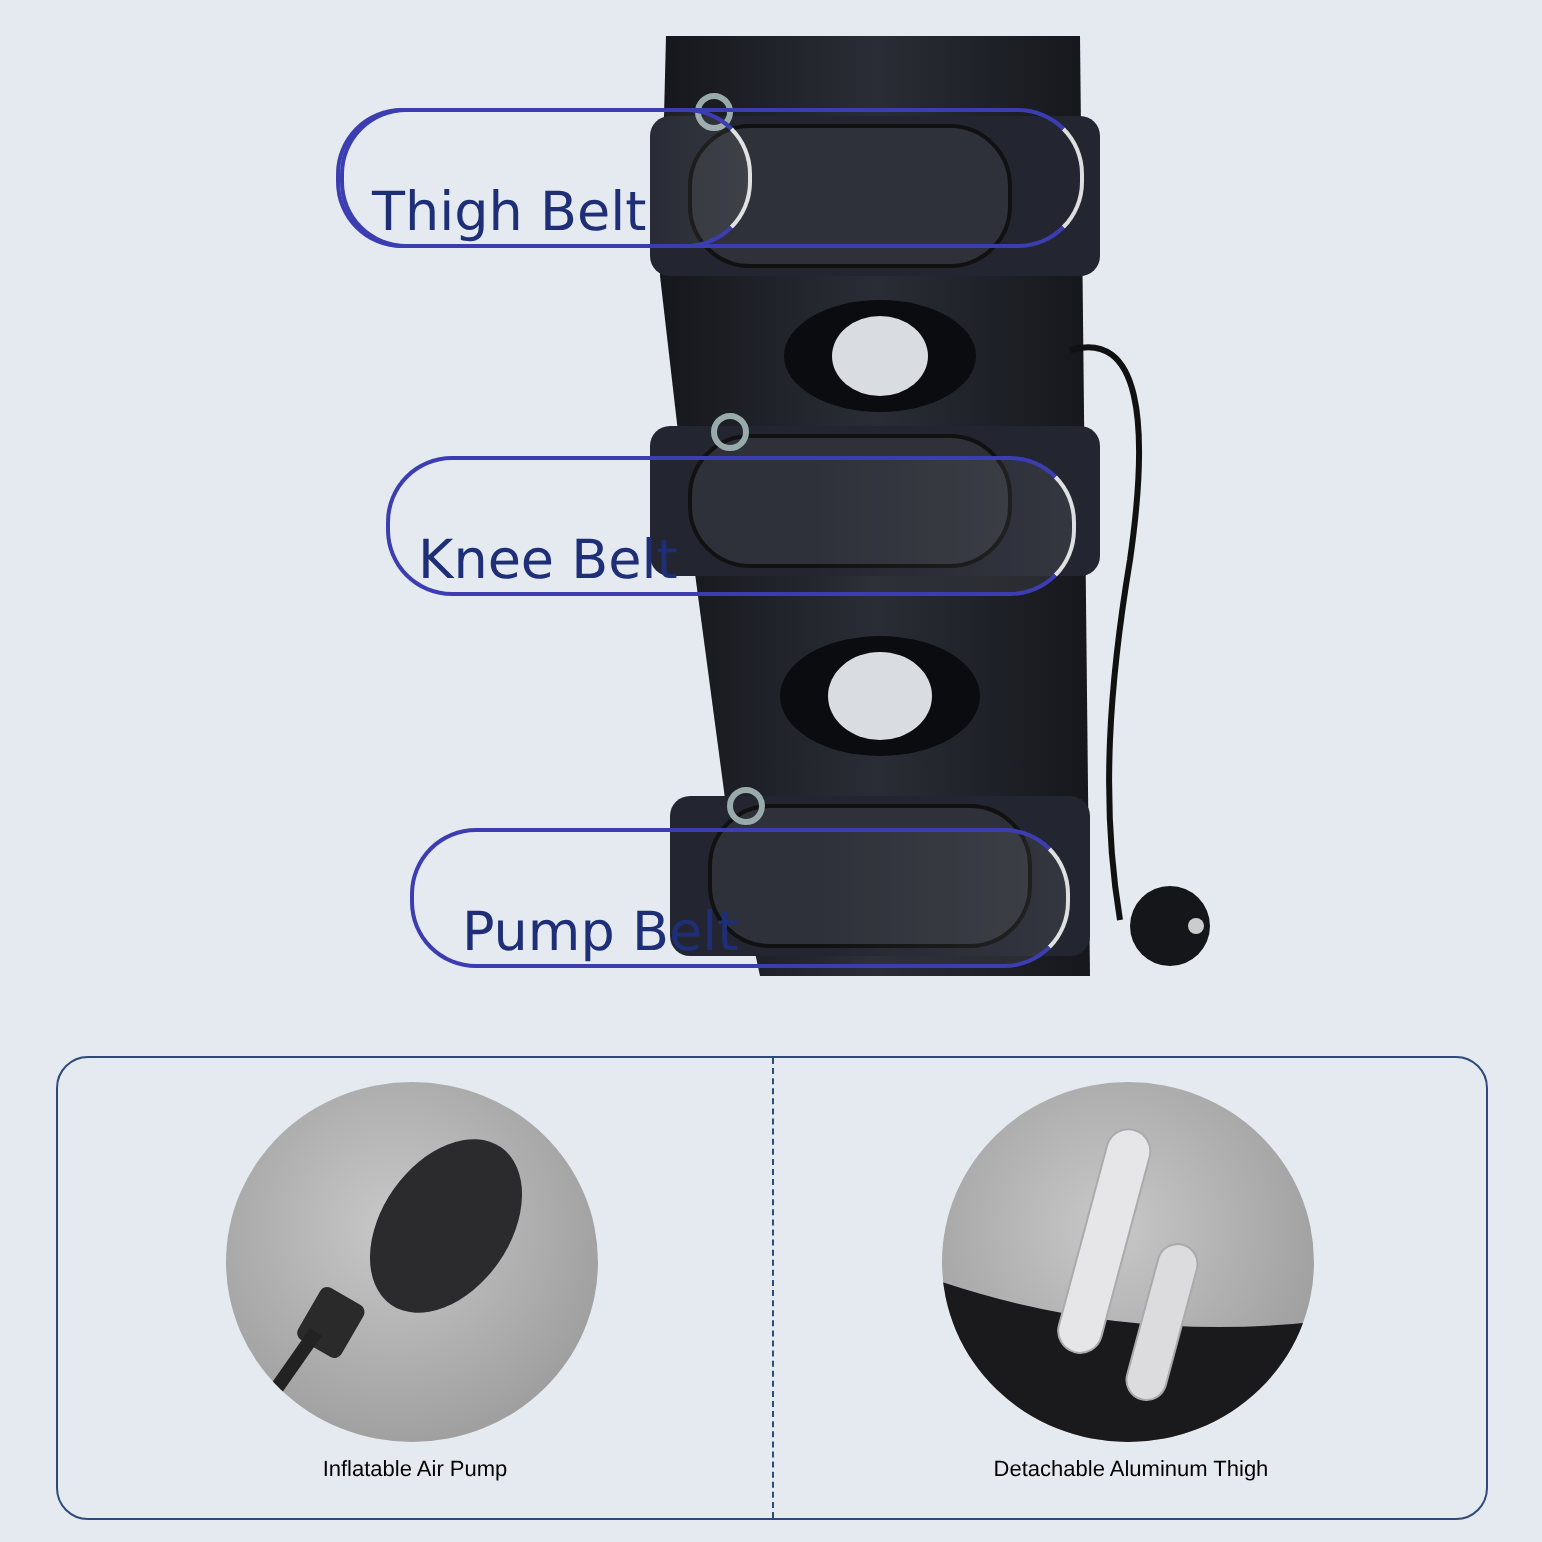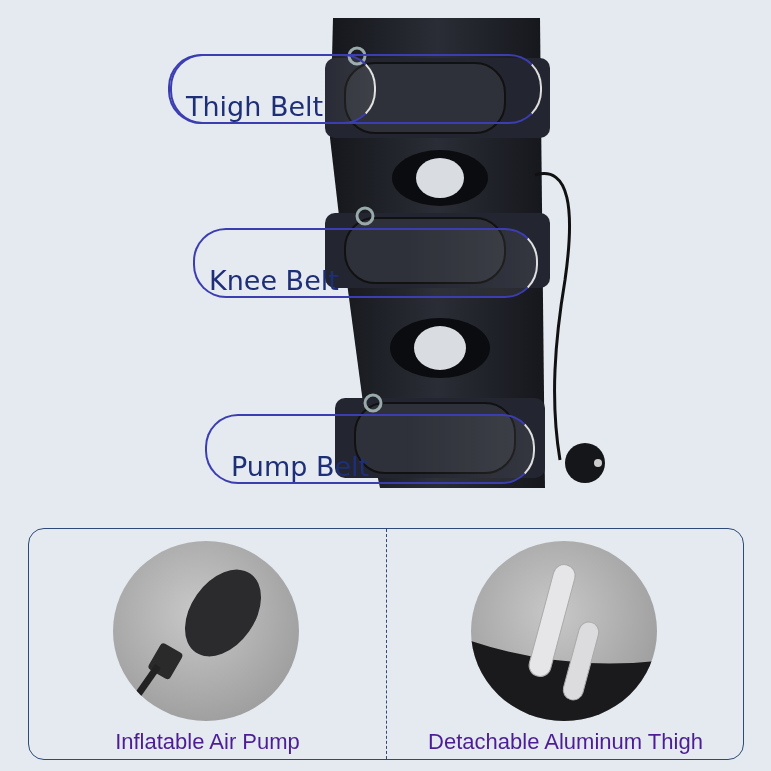--- a/index.html
+++ b/index.html
@@ -5,21 +5,21 @@
   html,body{margin:0;padding:0;}
   body{width:771px;height:771px;background:#e4eaef;position:relative;overflow:hidden;font-family:"DejaVu Sans",sans-serif;}
   .brace{position:absolute;left:325px;top:18px;width:225px;height:470px;}
   .label-pill{position:absolute;height:70px;border-radius:33px;border:2.5px solid #3b3db0;border-right-color:rgba(255,255,255,0.85);box-sizing:border-box;display:flex;align-items:flex-end;background:linear-gradient(90deg,rgba(228,234,239,0) 0%,rgba(228,234,239,0) 60%,rgba(255,255,255,0.08) 100%);}
   .label-text{color:#1e2f78;font-size:27px;padding-left:16px;white-space:nowrap;}
   .pump-line{position:absolute;}
   .features{position:absolute;left:28px;top:528px;width:716px;height:232px;border:1.5px solid #2e4a78;border-radius:16px;box-sizing:border-box;}
   .divider{position:absolute;left:357px;top:0;bottom:0;border-left:1.5px dashed #2e4a78;}
   .feature{position:absolute;top:0;width:357px;height:100%;}
   .feature .photo{position:absolute;left:84px;top:12px;width:186px;height:180px;border-radius:50%;overflow:hidden;background:radial-gradient(circle at 45% 40%,#c8c8c8,#9c9c9c 80%);}
-  .feature .caption{position:absolute;left:0;right:0;top:200px;text-align:center;color:#4c1d95;font-size:22px;font-family:"Liberation Sans",sans-serif;}
+  .feature .caption{position:absolute;left:0;right:0;top:200px;text-align:center;color:#000000;font-size:11px;font-family:"Liberation Sans",sans-serif;}
 </style>
 </head>
 <body>
 
 <svg class="brace" viewBox="0 0 225 470">
   <defs>
     <linearGradient id="bg1" x1="0" x2="1">
         <stop offset="0" stop-color="#15171c"></stop>
         <stop offset="0.5" stop-color="#2a2d35"></stop>
         <stop offset="1" stop-color="#15171c"></stop>

